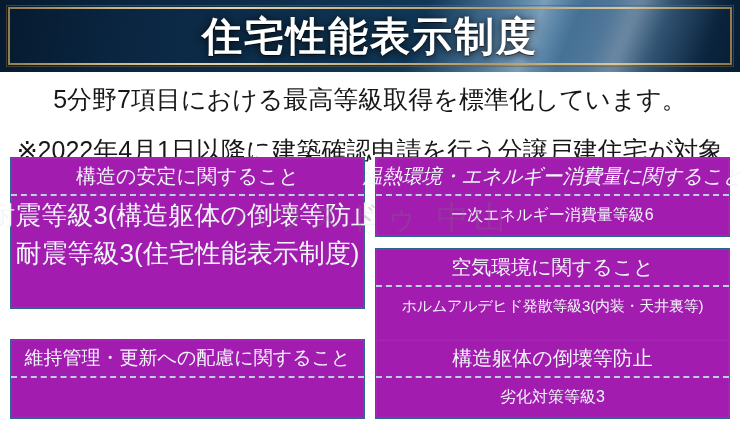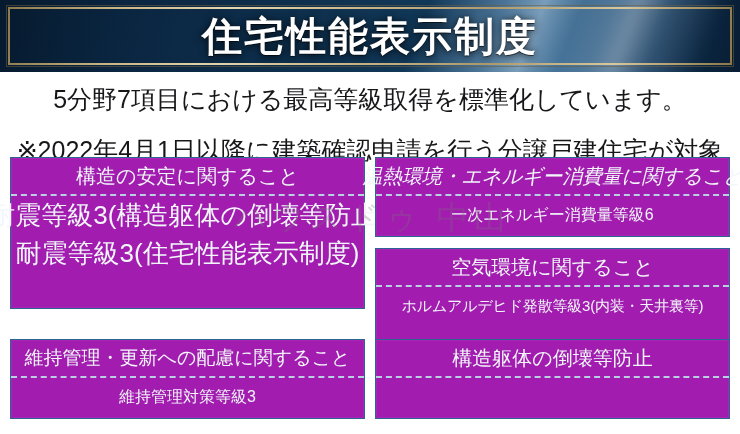--- a/index.html
+++ b/index.html
@@ -208,36 +208,36 @@
   <div class="col col-left">
 
     <div class="block" style="top:0px; height:152px;">
       <div class="cell cell-head">構造の安定に関すること</div>
       <div class="cell cell-item tight">耐震等級3(構造躯体の倒壊等防止)</div>
       <div class="cell cell-item tight">耐震等級3(住宅性能表示制度)</div>
     </div>
 
     <div class="block" style="top:182px; height:80px;">
       <div class="cell cell-head tight">維持管理・更新への配慮に関すること</div>
-      <div class="cell cell-item">維持管理対策等級3</div>
     </div>
 
   </div>
 
   <div class="col col-right">
 
     <div class="block" style="top:0px; height:80px;">
       <div class="cell cell-head tighter">温熱環境・エネルギー消費量に関すること</div>
       <div class="cell cell-item">一次エネルギー消費量等級6</div>
     </div>
 
     <div class="block" style="top:91px; height:103px;">
       <div class="cell cell-head">空気環境に関すること</div>
       <div class="cell cell-item tighter">ホルムアルデヒド発散等級3(内装・天井裏等)</div>
     </div>
 
     <div class="block" style="top:182px; height:80px;">
       <div class="cell cell-head">構造躯体の倒壊等防止</div>
+      <div class="cell cell-item">劣化対策等級3</div>
     </div>
 
   </div>
 
 </div>
 
 </body></html>

